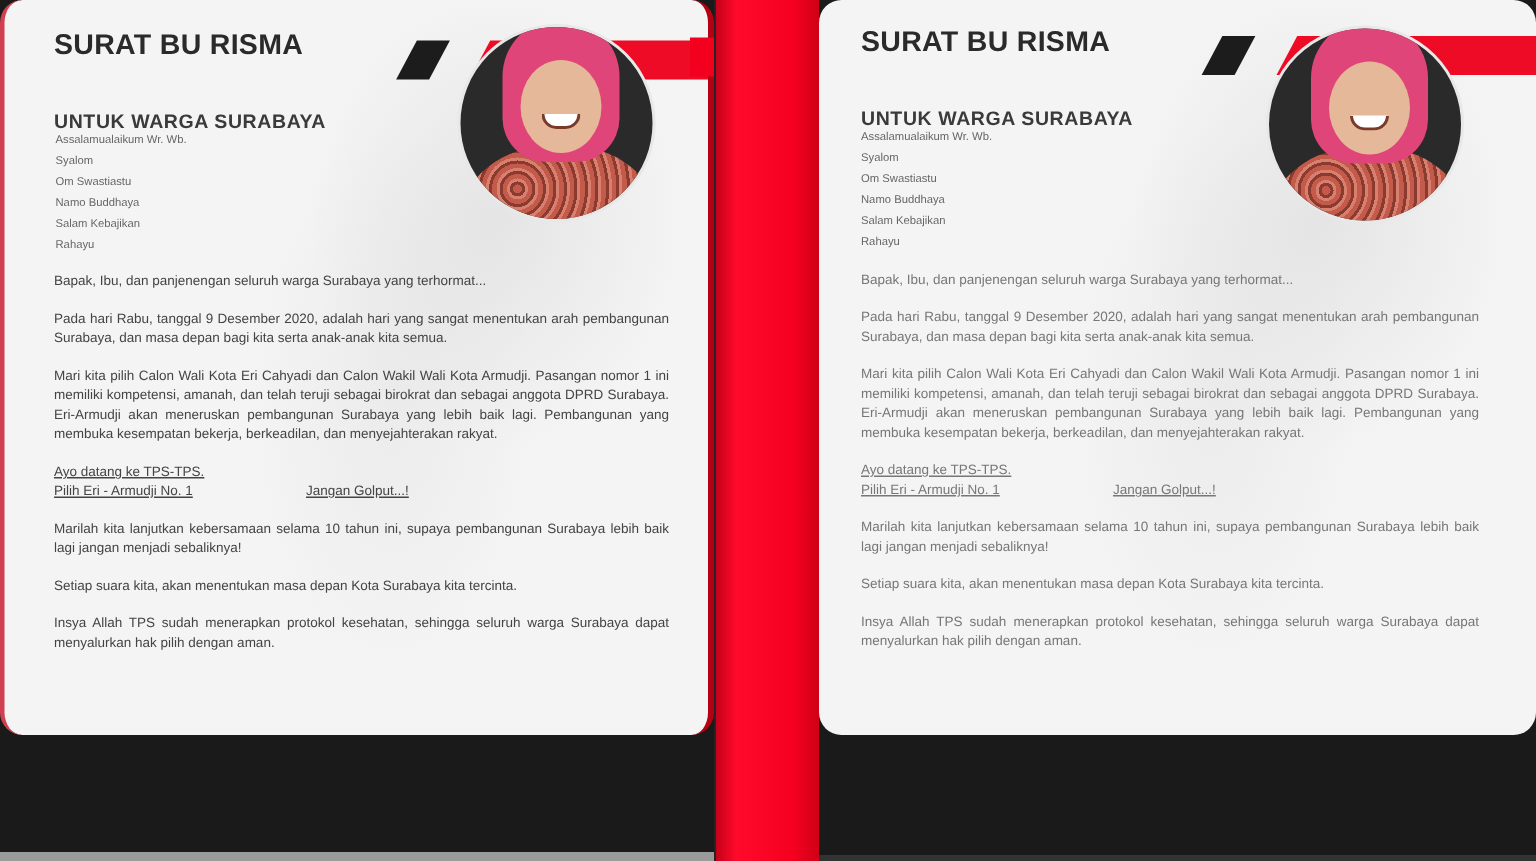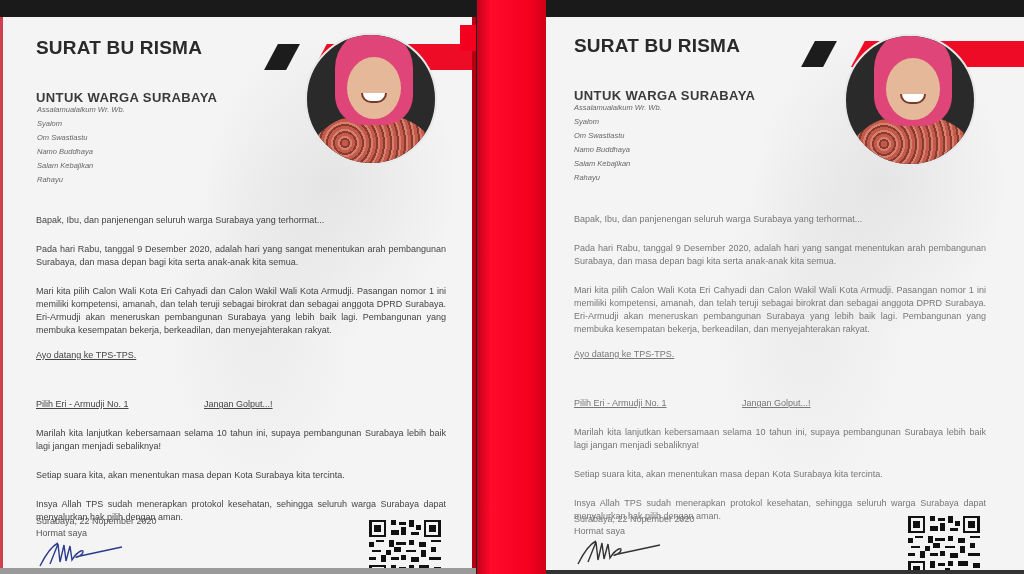--- a/index.html
+++ b/index.html
@@ -1,24 +1,25 @@
 <!DOCTYPE html>
 <html><head>
   <meta charset="utf-8">
   <style>
     * { box-sizing: border-box; margin: 0; padding: 0; }
     html, body { width: 1024px; height: 574px; overflow: hidden; background: #1a1a1a; }
     body { position: relative; font-family: "Liberation Sans", sans-serif; }
 
     .page {
-      position: absolute; top: 17px; height: 553px; overflow: hidden;
+      position: absolute; top: 0; height: 490px; overflow: hidden;
       background: #f4f4f4;
       background-image:
         radial-gradient(ellipse 180px 220px at 70% 30%, rgba(200,200,200,0.35), transparent 70%),
         radial-gradient(ellipse 140px 260px at 55% 55%, rgba(210,210,210,0.25), transparent 70%);
+      border-radius: 15px;
     }
     .page-left { left: 0; width: 476px; border-left: 3px solid #d04050; border-right: 4px solid #b30012; }
     .page-right { left: 546px; width: 478px; }
 
     .red-band {
       position: absolute; left: 476px; top: 0; width: 70px; height: 574px;
       background: linear-gradient(90deg, #c4001a 0%, #ff0a2a 20%, #f5001f 75%, #d00018 100%);
       border-left: 1px solid #222;
     }
     .band-stub { position: absolute; left: 460px; top: 25px; width: 16px; height: 26px; background: #f2001e; }
@@ -45,27 +46,27 @@
     .page-left .portrait { left: 302px; top: 16px; }
     .page-right .portrait { left: 298px; top: 17px; }
     .portrait .scarf { position: absolute; left: 28px; top: -6px; width: 78px; height: 96px; border-radius: 40px 40px 30px 30px; background: #e0457a; }
     .portrait .face { position: absolute; left: 40px; top: 22px; width: 54px; height: 62px; border-radius: 50%; background: #e4b898; }
     .portrait .smile { position: absolute; left: 54px; top: 58px; width: 26px; height: 10px; border-radius: 0 0 14px 14px; background: #fff; border: 2px solid #7a3a2a; border-top: none; }
     .portrait .body { position: absolute; left: -4px; top: 80px; width: 140px; height: 70px; border-radius: 60px 60px 0 0;
       background: repeating-radial-gradient(circle at 30% 40%, #c45a4a 0 3px, #8a3a2e 3px 5px, #d88070 5px 7px); }
 
     .greetings { position: absolute; left: 34px; top: 86px; }
     .page-right .greetings { left: 28px; top: 84px; }
-    .greetings div { font-size: 7.5px; font-style: italic; color: #666; line-height: 14px; }
+    .greetings div { font-size: 7.5px; color: #666; line-height: 14px; }
 
     .letter { position: absolute; left: 33px; top: 181px; width: 410px; font-size: 9px; color: #444; line-height: 13px; }
     .page-right .letter { left: 28px; top: 180px; width: 412px; color: #777; }
-    .letter p { text-align: justify; margin-bottom: 12px; margin-top: 16px; }
+    .letter p { text-align: justify; margin-bottom: 12px; }
     .letter .opening { margin-bottom: 12px; }
-    .cta-row { display: flex; margin-top: 36px; }
+    .cta-row { display: flex; }
     .cta-row span:first-child { width: 168px; }
     .cta-block { margin-bottom: 12px; text-decoration: underline; }
 
     .sign { position: absolute; left: 33px; top: 498px; font-size: 9px; color: #555; line-height: 12px; }
     .page-right .sign { left: 28px; top: 496px; color: #777; }
     .signature { width: 90px; height: 28px; margin-top: 1px; }
     .signer { font-size: 6.5px; font-weight: 700; color: #333; }
 
     .qr { position: absolute; width: 72px; height: 62px; }
     .page-left .qr { left: 366px; top: 503px; }

